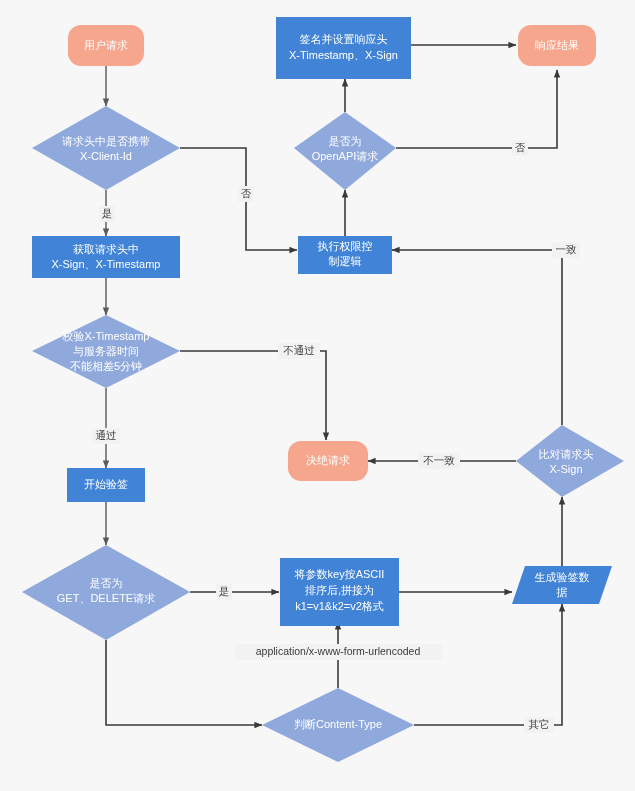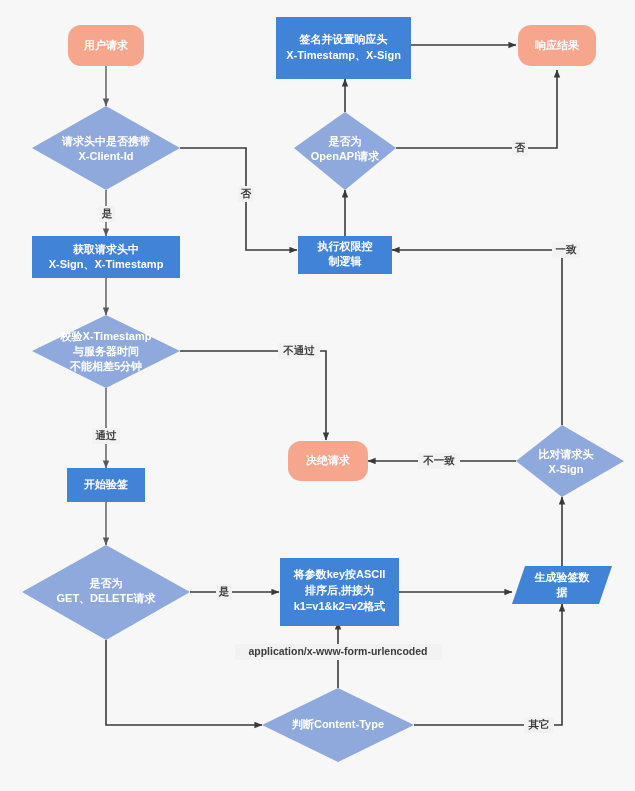--- a/index.html
+++ b/index.html
@@ -11,21 +11,20 @@
     width: 635px;
     height: 791px;
     font-family: "Liberation Sans", "DejaVu Sans", sans-serif;
     overflow: hidden;
   }
   #flowchart-root {
     position: relative;
     width: 635px;
     height: 791px;
     background: #f7f7f7;
-    font-weight: bold;
   }
   svg.flow-canvas {
     position: absolute;
     top: 0;
     left: 0;
     width: 635px;
     height: 791px;
     display: block;
   }
   .node-shape-rect { fill: #4183d7; stroke: none; }

